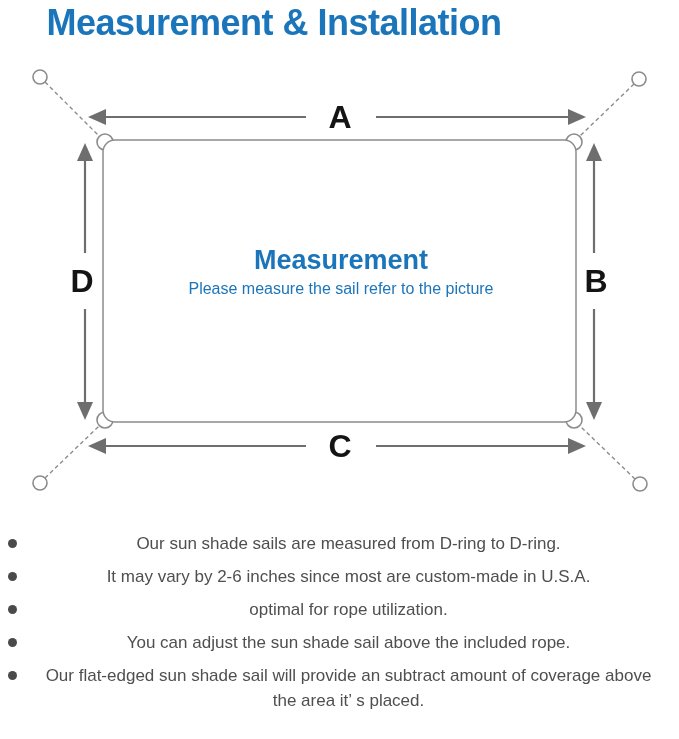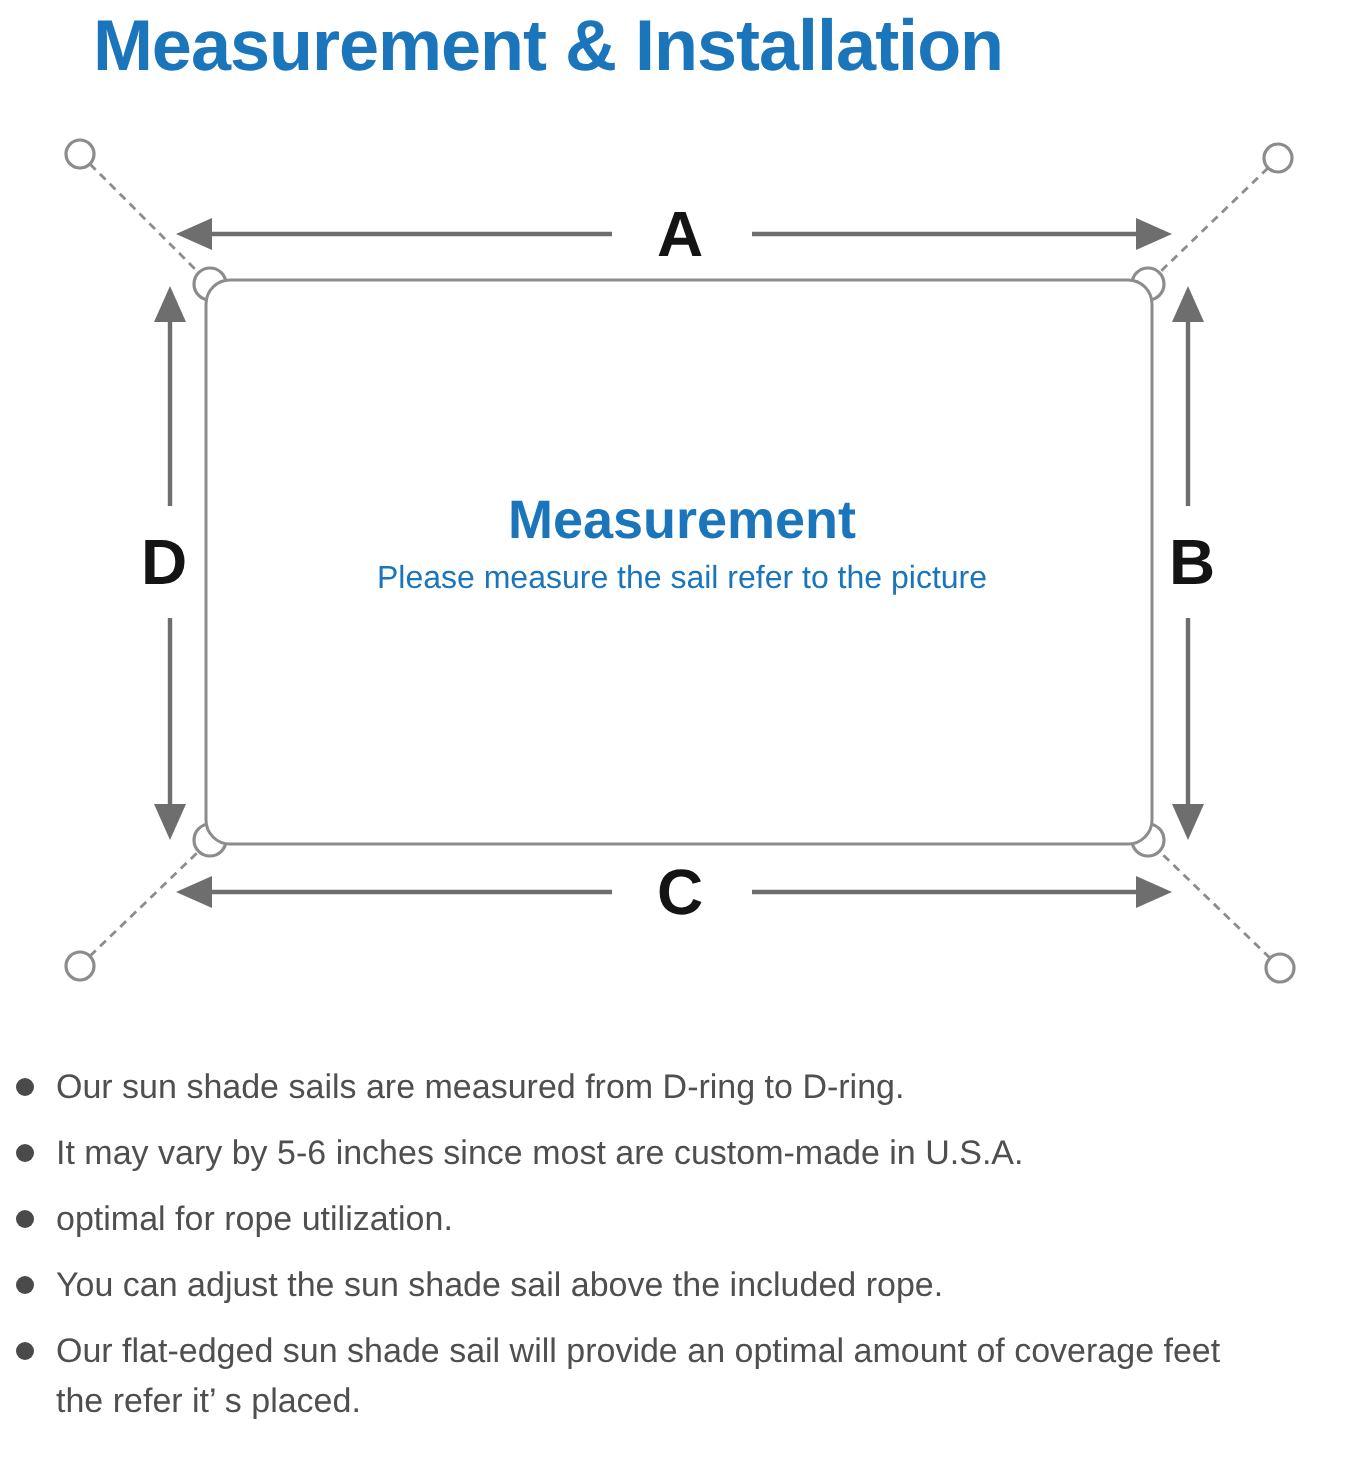--- a/index.html
+++ b/index.html
@@ -22,21 +22,21 @@
   .diagram{position:absolute;top:55px;left:0;}
   .dash{stroke:var(--outline);stroke-width:1.4;stroke-dasharray:4 3;fill:none;}
   .ring{fill:#ffffff;stroke:var(--outline);stroke-width:1.6;}
   .sail{fill:#ffffff;stroke:var(--outline);stroke-width:1.5;}
   .dim-line{stroke:var(--arrow);stroke-width:2.2;fill:none;}
   .dim-head{fill:var(--arrow);stroke:none;}
   .dim-label{font-family:"Liberation Sans",sans-serif;font-size:32px;font-weight:bold;fill:var(--label);text-anchor:middle;}
   .center-title{font-family:"Liberation Sans",sans-serif;font-size:27px;font-weight:bold;fill:var(--accent);text-anchor:middle;}
   .center-sub{font-family:"Liberation Sans",sans-serif;font-size:16px;fill:var(--accent);text-anchor:middle;}
   .notes{position:absolute;top:531px;left:0;width:679px;}
-  .note-item{position:relative;padding-left:28px;padding-right:10px;margin-bottom:8px;}
+  .note-item{position:relative;padding-left:28px;padding-right:10px;margin-bottom:8px;text-align:center;}
   .note-dot{position:absolute;left:8px;top:8px;width:9px;height:9px;border-radius:50%;background:var(--bullet);}
   .note-line{font-size:17px;line-height:25px;color:var(--body-text);white-space:nowrap;}
 </style>
 </head>
 <body>
 
 <div class="page">
 
   <div class="page-title">Measurement &amp; Installation</div>
 
@@ -97,33 +97,33 @@
 
   <div class="notes">
 
     <div class="note-item">
       <span class="note-dot"></span>
       <div class="note-line">Our sun shade sails are measured from D-ring to D-ring.</div>
     </div>
 
     <div class="note-item">
       <span class="note-dot"></span>
-      <div class="note-line">It may vary by 5-6 inches since most are custom-made in U.S.A.</div>
+      <div class="note-line">It may vary by 2-6 inches since most are custom-made in U.S.A.</div>
     </div>
 
     <div class="note-item">
       <span class="note-dot"></span>
       <div class="note-line">optimal for rope utilization.</div>
     </div>
 
     <div class="note-item">
       <span class="note-dot"></span>
       <div class="note-line">You can adjust the sun shade sail above the included rope.</div>
     </div>
 
     <div class="note-item">
       <span class="note-dot"></span>
-      <div class="note-line">Our flat-edged sun shade sail will provide an optimal amount of coverage feet</div>
-      <div class="note-line">the refer it’ s placed.</div>
+      <div class="note-line">Our flat-edged sun shade sail will provide an subtract amount of coverage above</div>
+      <div class="note-line">the area it’ s placed.</div>
     </div>
 
   </div>
 </div>
 
 </body></html>

